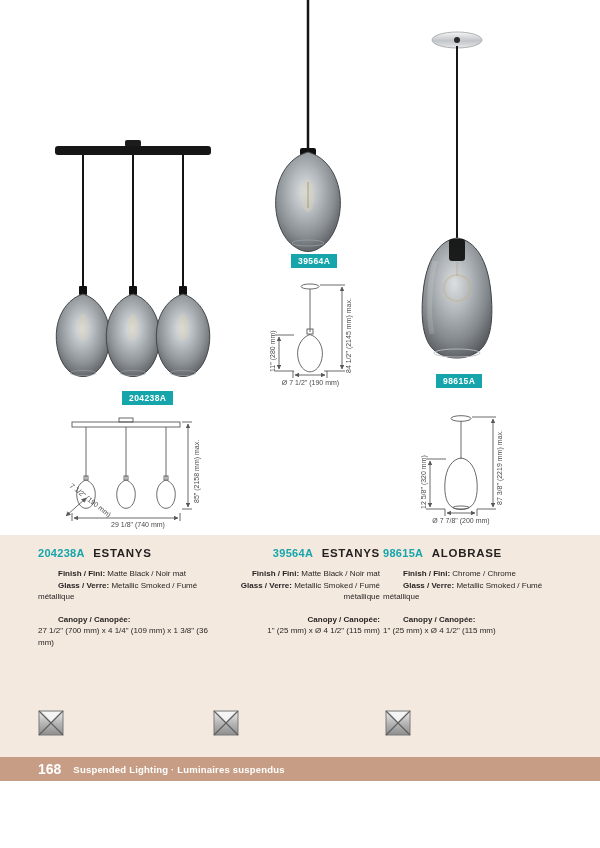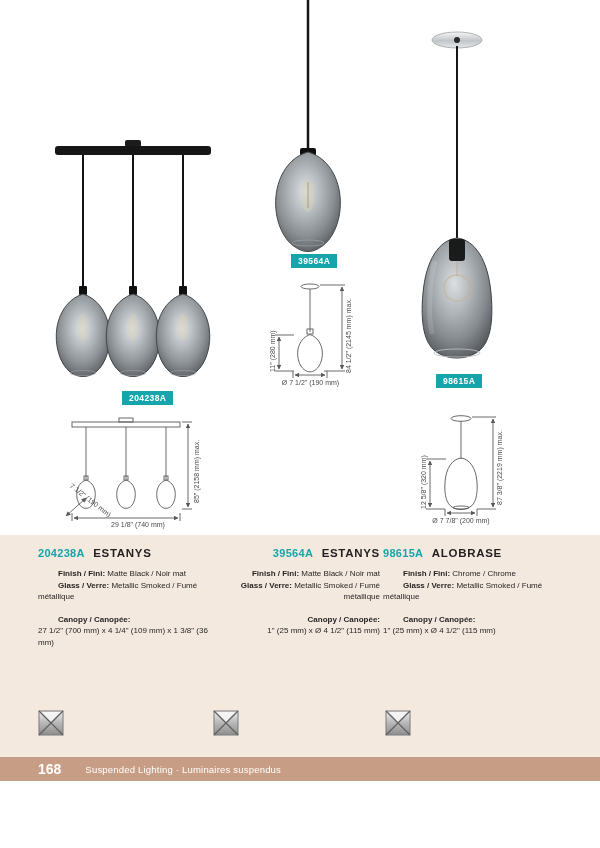--- a/index.html
+++ b/index.html
@@ -25,21 +25,21 @@
   .pd-line { font-size:8px; line-height:1.45; }
   .b { font-weight:bold;margin-left:20px; }
   .mt8 { margin-top:9px; }
   .mt10 { margin-top:11px; }
   .mat-icon { position:absolute; top:710px; width:26px; height:26px; }
 
   
   .footer { position:absolute; left:0; top:757px; width:600px; height:24px; background:#c79e85;
             display:flex; align-items:center; color:#ffffff; }
   .f-num { font-weight:bold; font-size:14px; margin-left:38px; }
-  .f-text { font-weight:normal; font-size:9.5px; margin-left:24px; letter-spacing:.2px; }
+  .f-text { font-weight:bold; font-size:9.5px; margin-left:12px; letter-spacing:.2px; }
 
   svg { position:absolute; overflow:visible; }
 </style>
 </head>
 <body>
 
 <div class="page">
 
   <svg style="left:33px; top:128px;" width="200" height="262" viewBox="0 0 200 262">
     <defs>

